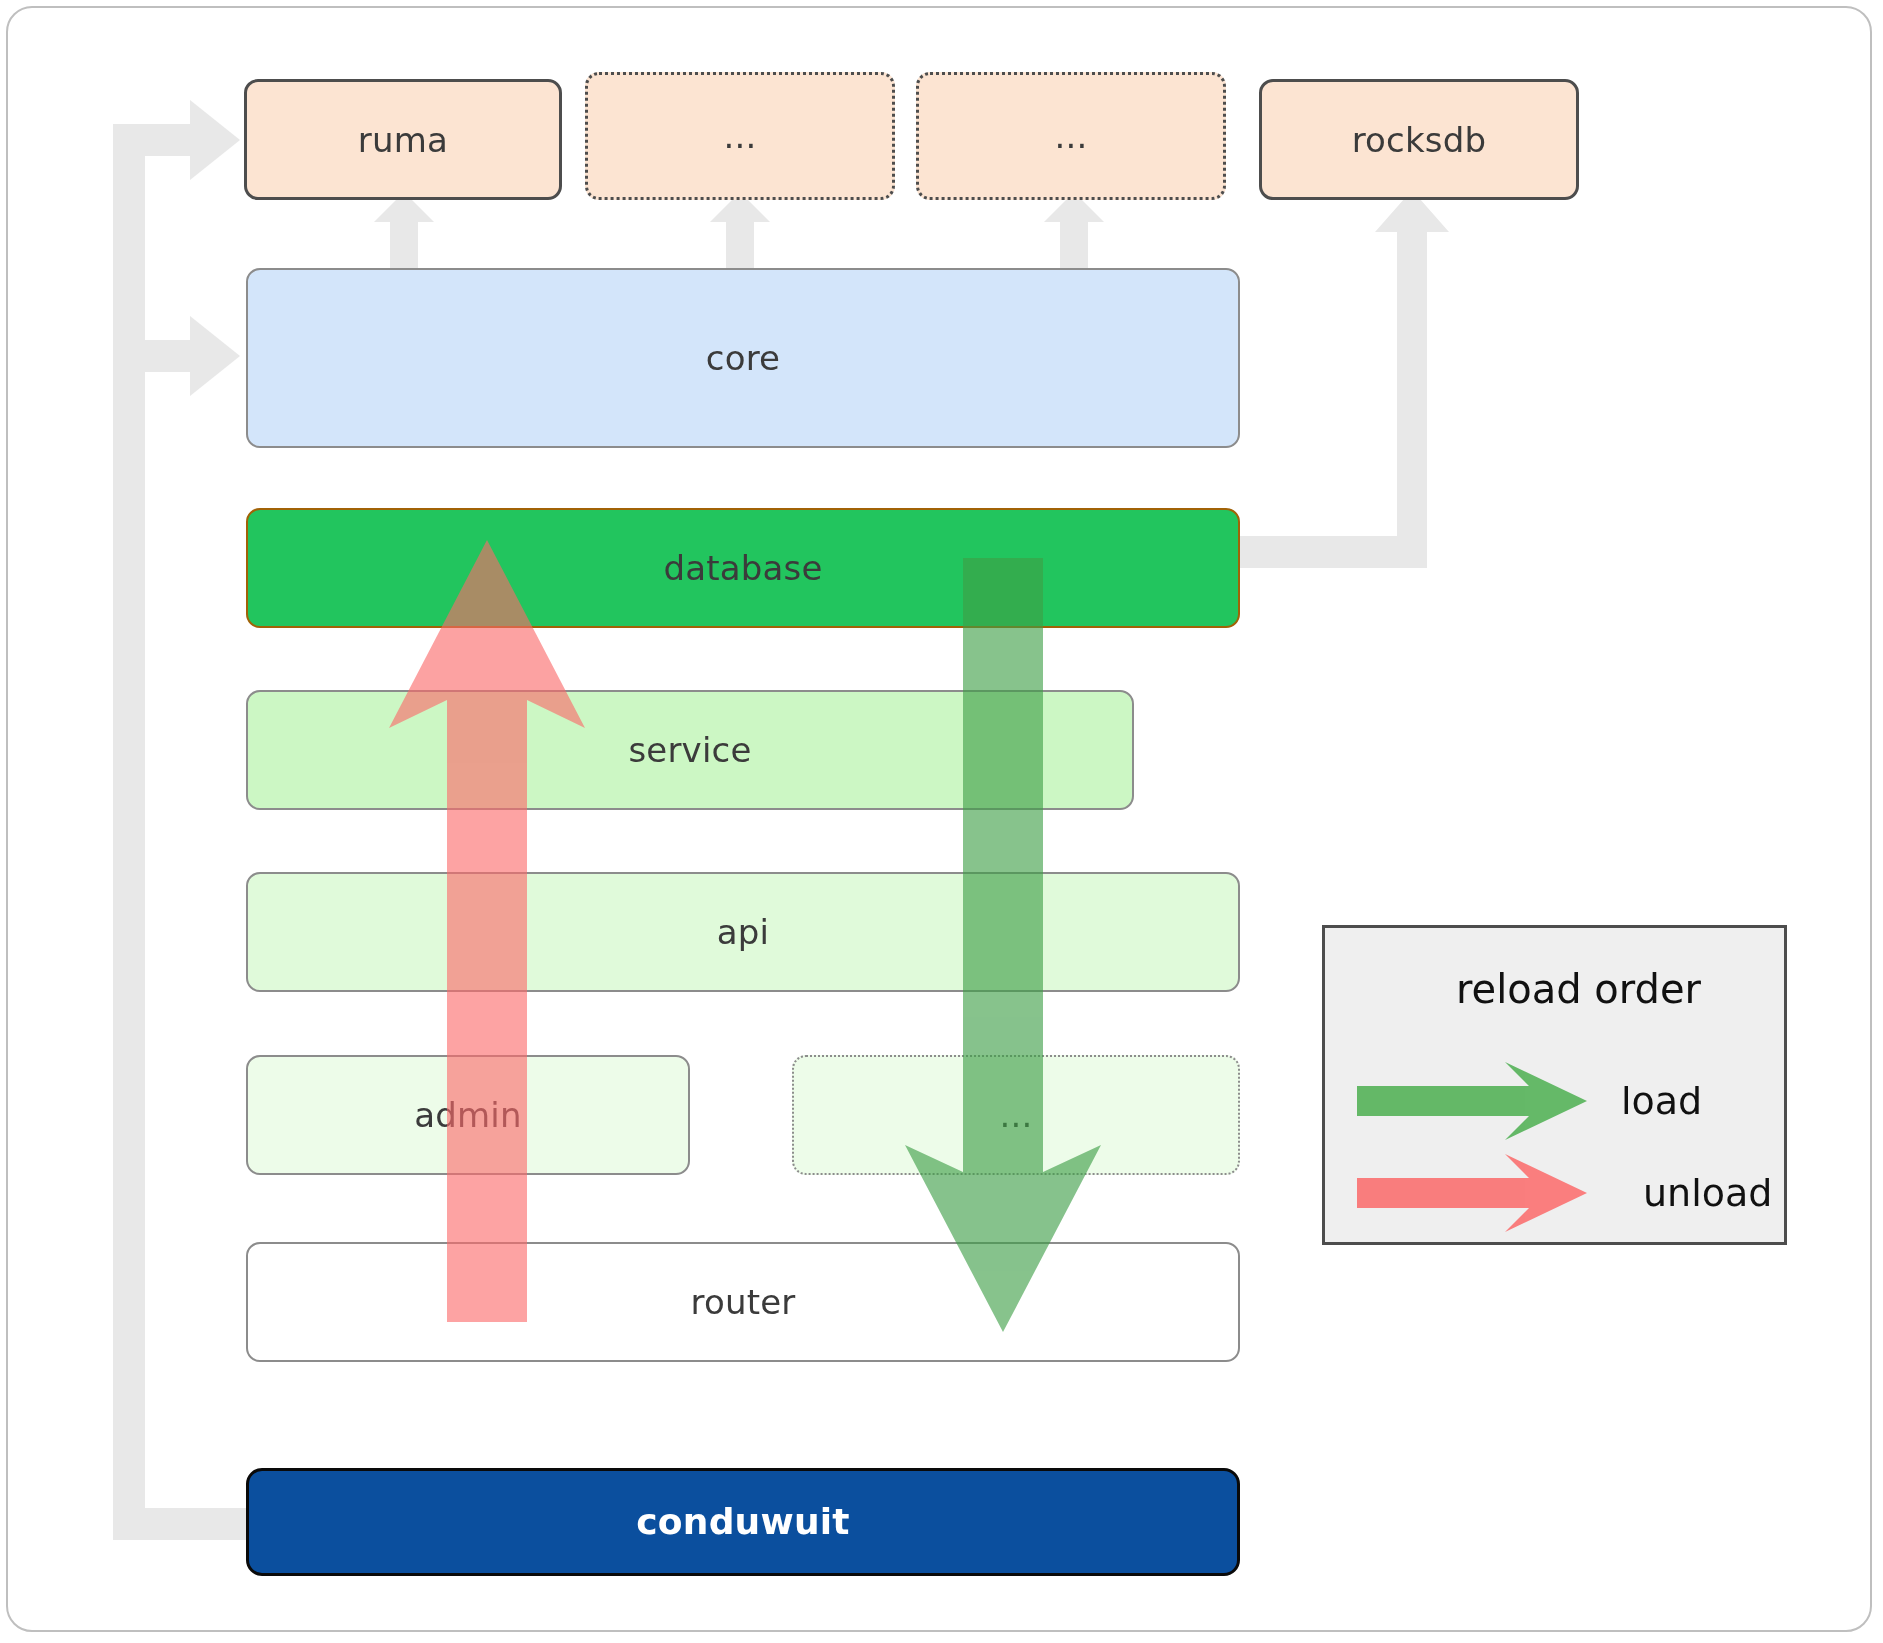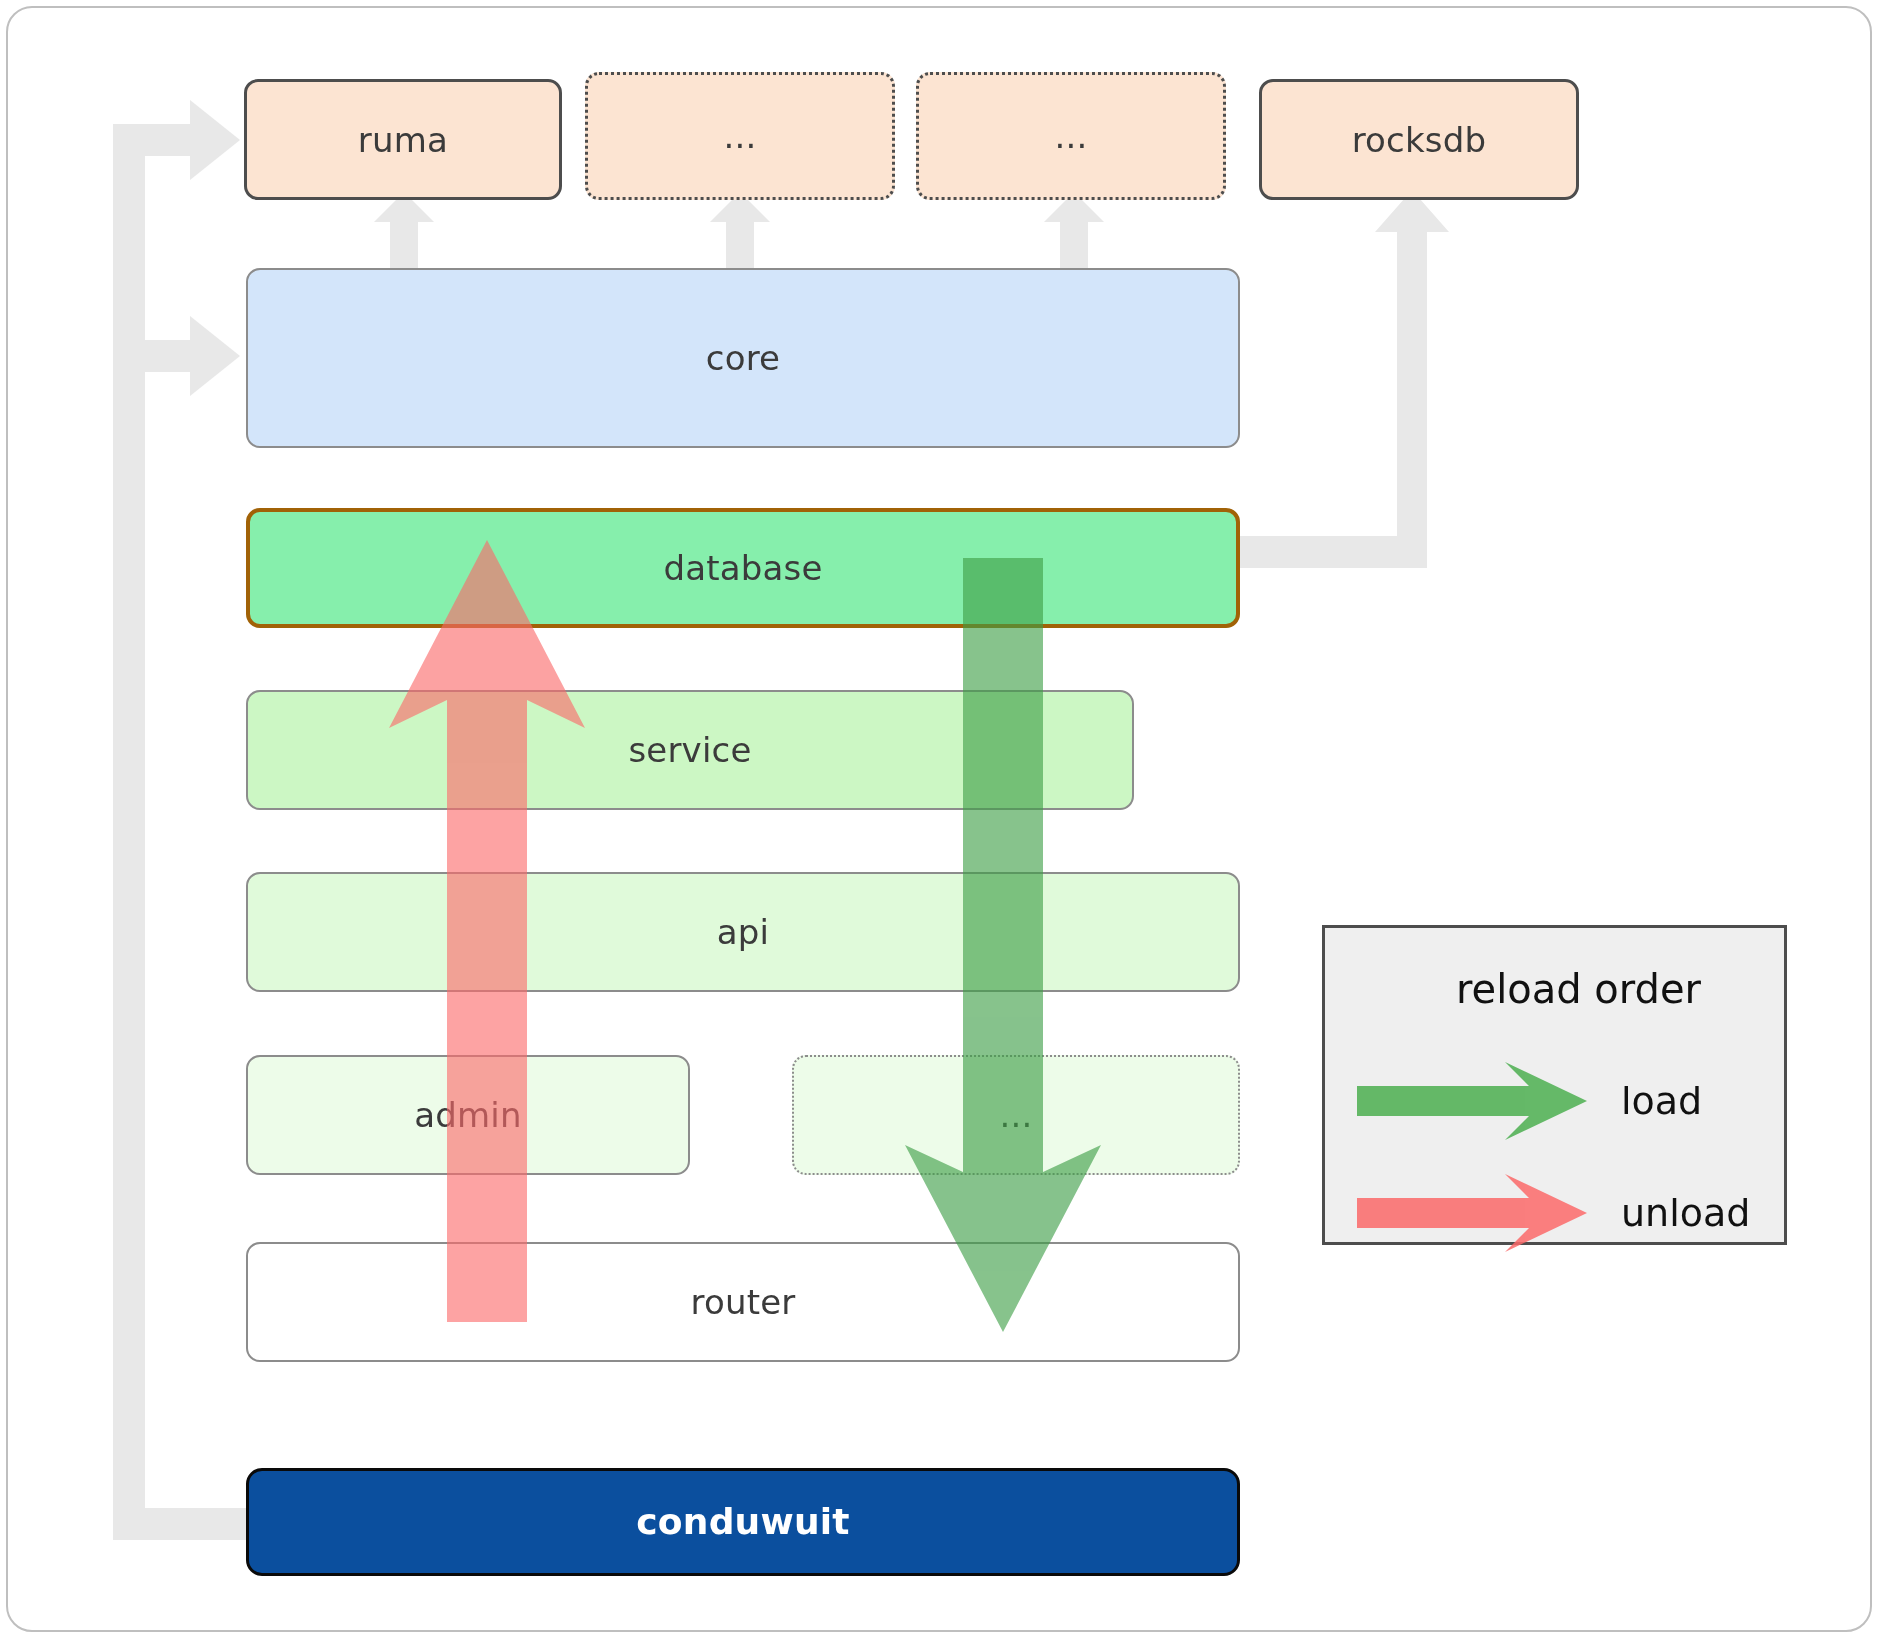--- a/index.html
+++ b/index.html
@@ -51,22 +51,22 @@
   .crate.dotted {
     border: 3px dotted #4d4d4d;
   }
   .crate .label { color: #3b3b3b; }
 
   .core-box {
     background: #d3e5fa;
     border: 2px solid #8c8c8c;
   }
   .db-box {
-    background: #86efac;
-    border: 4px solid #a16207;
+    background: #22c55e;
+    border: 2px solid #a16207;
   }
   .svc-box {
     background: #ccf7c4;
     border: 2px solid #8c8c8c;
   }
   .api-box {
     background: #e0fada;
     border: 2px solid #8c8c8c;
   }
   .admin-box {
@@ -123,21 +123,21 @@
   }
   .legend-row {
     position: absolute;
     left: 0;
     width: 465px;
     height: 90px;
     display: flex;
     align-items: center;
   }
   .legend-row.load { top: 128px; }
-  .legend-row.unload { top: 240px; }
+  .legend-row.unload { top: 220px; gap: 22px; }
   .legend-swatch {
     width: 240px;
     height: 90px;
     margin-left: 32px;
     flex: 0 0 auto;
   }
   .legend-text {
     font-size: 38px;
     color: #111111;
     margin-left: 24px;

